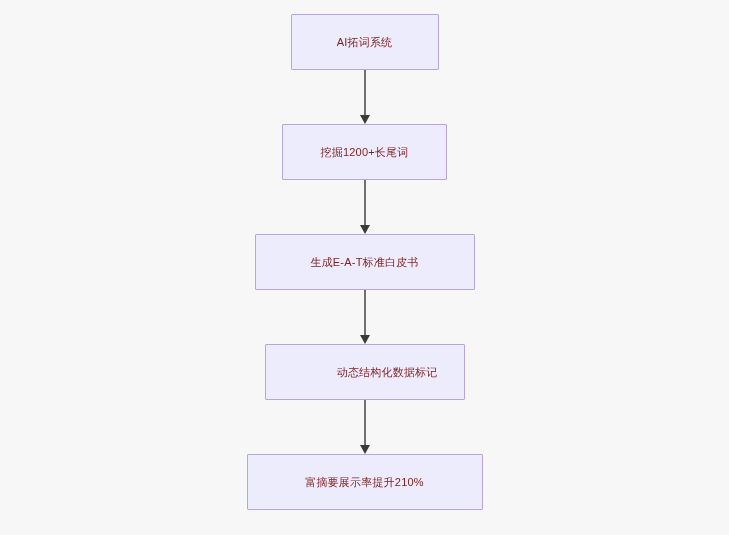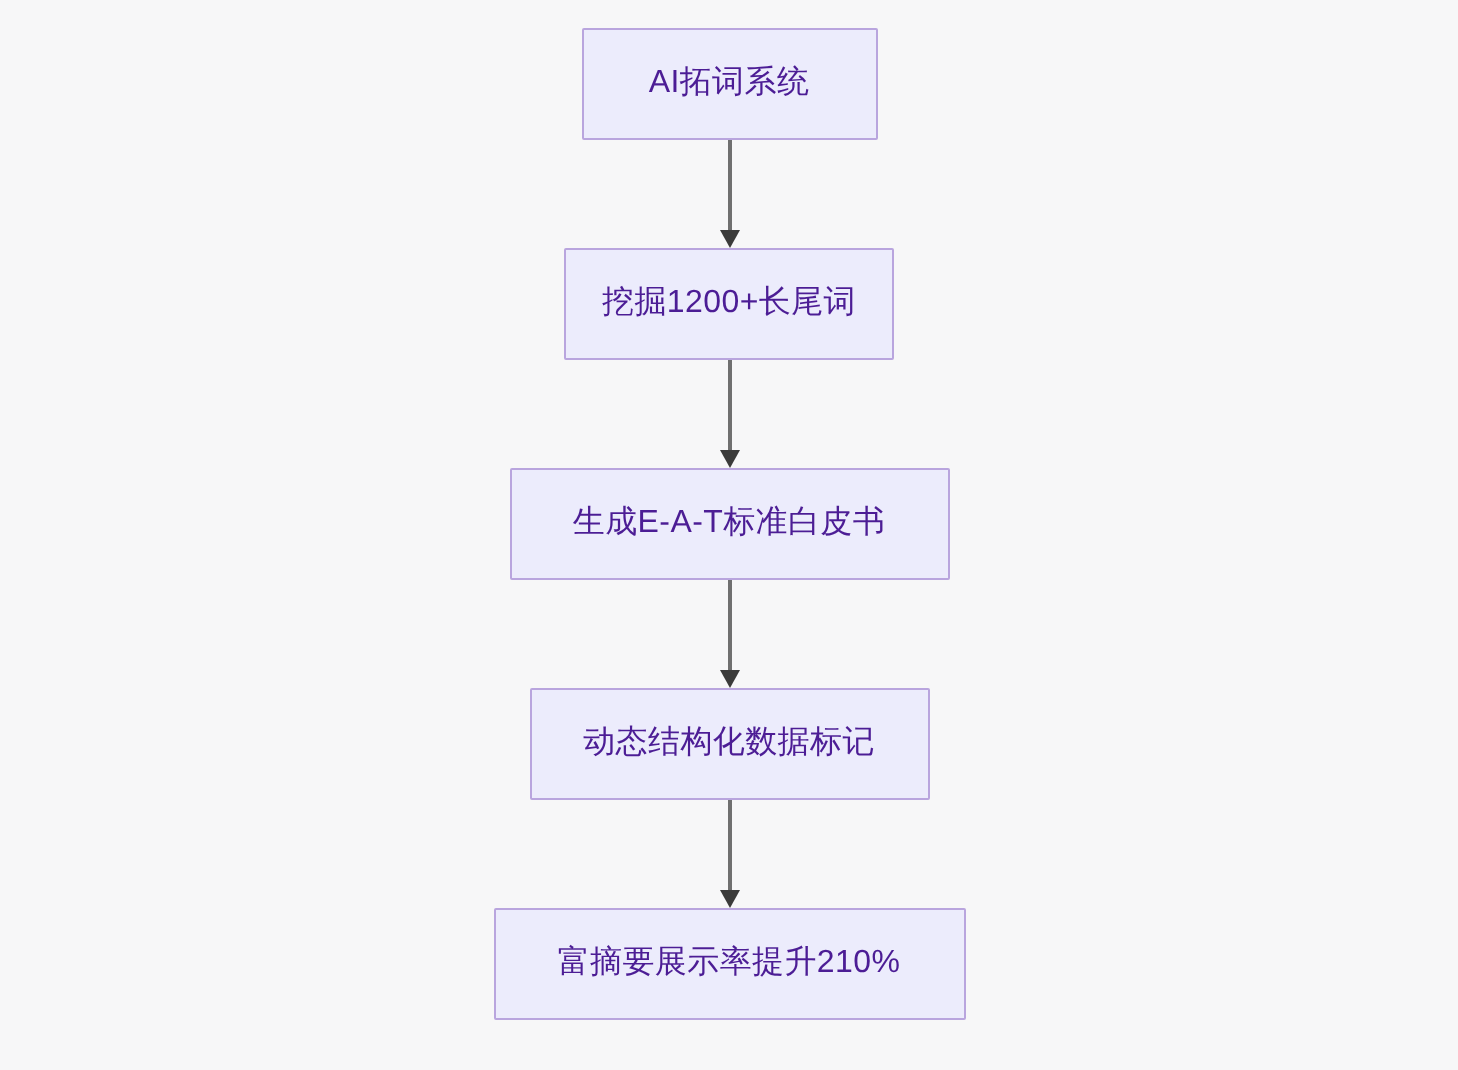--- a/index.html
+++ b/index.html
@@ -34,22 +34,22 @@
   
   .flow-node {
     box-sizing: border-box;
     height: 56px;
     background: #ececfc;
     border: 1.6px solid #b9a5de;
     border-radius: 1px;
     display: flex;
     align-items: center;
     justify-content: center;
-    color: #4c1d95;
-    font-size: 16px;
+    color: #7f1d1d;
+    font-size: 11px;
     line-height: 1;
     letter-spacing: 0.2px;
     white-space: nowrap;
     padding: 0 26px;
     position: relative;
     z-index: 2;
   }
 
   .flow-node .node-label {
     display: block;
@@ -115,21 +115,21 @@
 
     <div class="flow-node" style="width:220px;text-align:right;">
       <span class="node-label">生成E-A-T标准白皮书</span>
     </div>
 
     <div class="flow-connector">
       <span class="conn-line"></span>
       <span class="conn-arrowhead"></span>
     </div>
 
-    <div class="flow-node" style="width:200px;">
+    <div class="flow-node" style="width:200px;justify-content:flex-end;">
       <span class="node-label">动态结构化数据标记</span>
     </div>
 
     <div class="flow-connector">
       <span class="conn-line"></span>
       <span class="conn-arrowhead"></span>
     </div>
 
     <div class="flow-node" style="width:236px;justify-content:center;">
       <span class="node-label">富摘要展示率提升210%</span>

